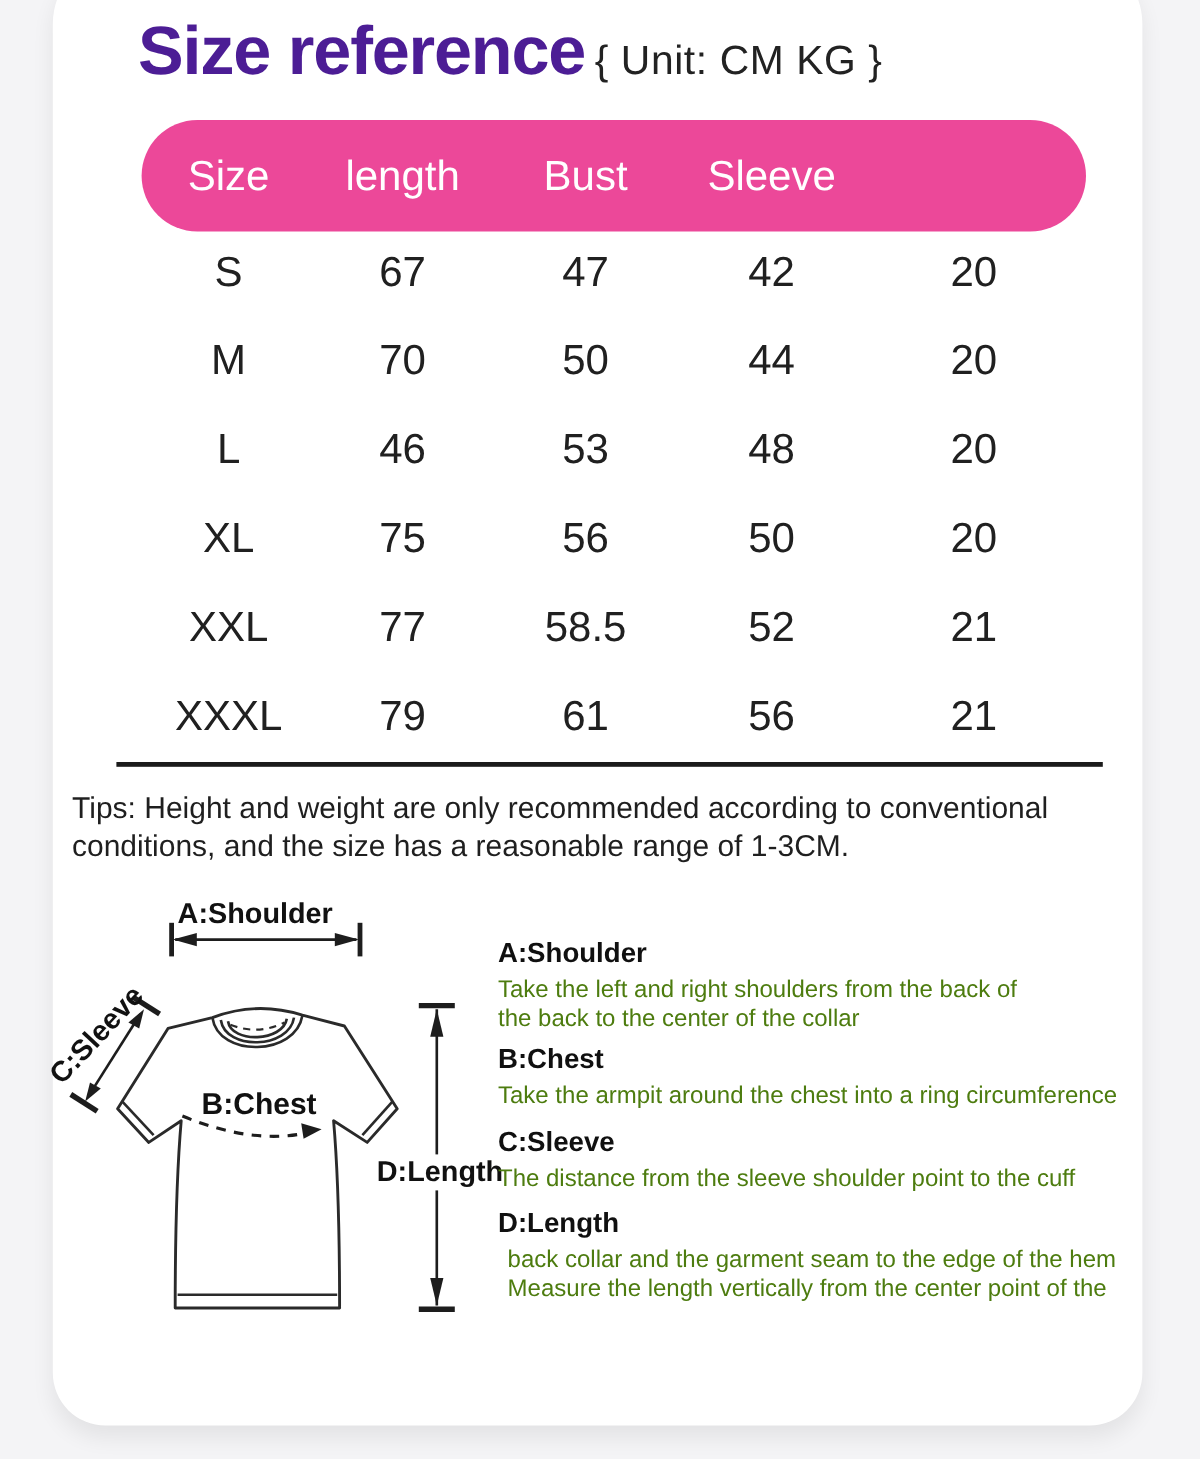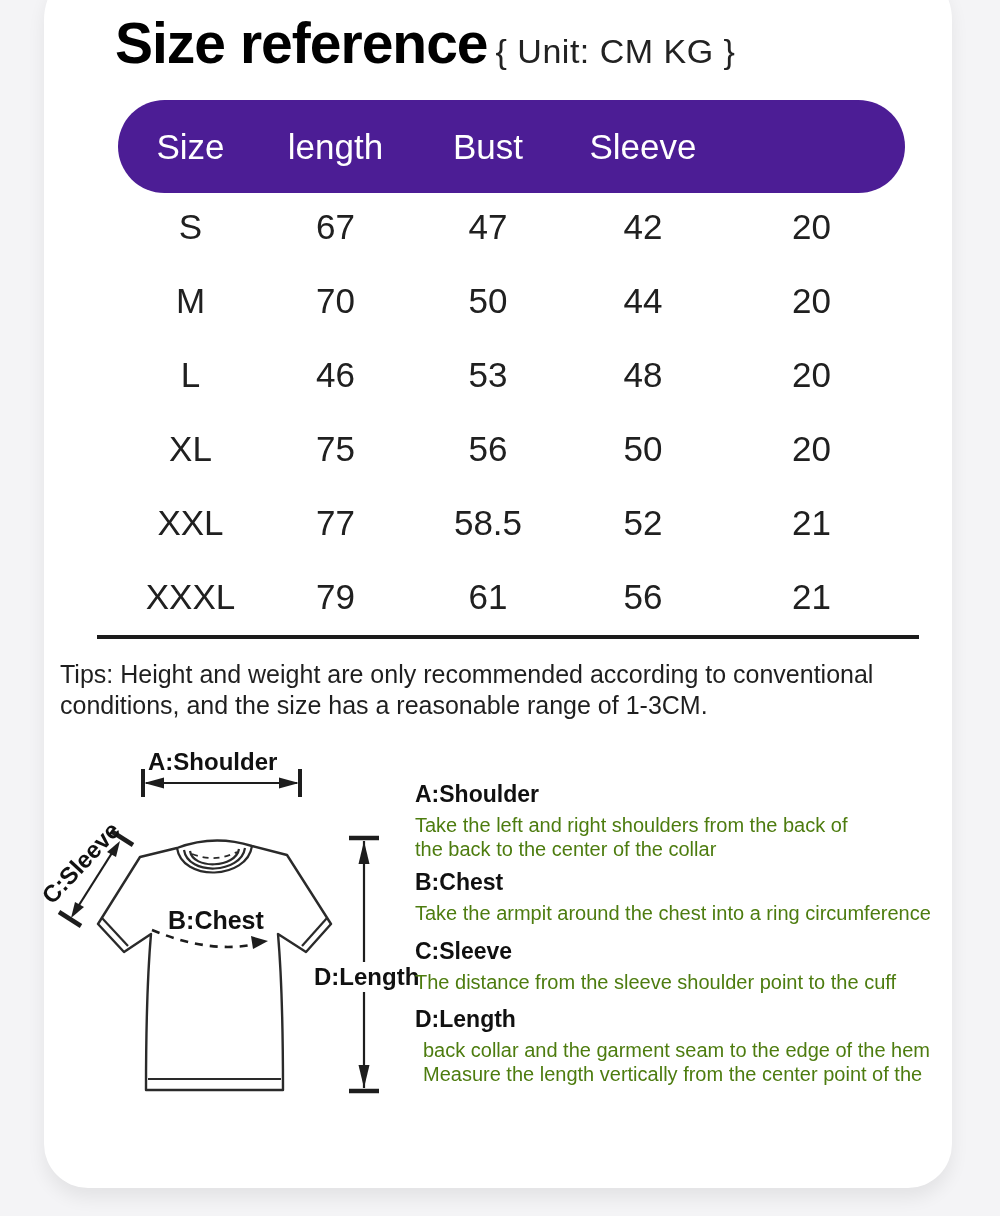--- a/index.html
+++ b/index.html
@@ -10,28 +10,28 @@
     color:#1c1c1c;
   }
   .card{
     position:absolute;left:44px;top:-40px;width:908px;height:1228px;
     background:#ffffff;border-radius:60px 60px 44px 44px;
     box-shadow:0 10px 18px rgba(0,0,0,0.07);
   }
   .title-row{
     position:absolute;left:115px;top:10px;display:flex;align-items:baseline;white-space:nowrap;
   }
-  .title{font-size:57px;font-weight:bold;letter-spacing:-1px;color:#000000;}
+  .title{font-size:57px;font-weight:bold;letter-spacing:-1px;color:#4c1d95;}
   .unit{font-size:34px;font-weight:400;color:#222;margin-left:8px;letter-spacing:0.5px;}
   .grid5{
     display:grid;grid-template-columns:145px 145px 160px 150px 187px;align-items:center;
   }
   .thead{
     position:absolute;left:118px;top:100px;width:787px;height:93px;
-    background:#4c1d95;border-radius:47px;color:#ffffff;
+    background:#ec4899;border-radius:47px;color:#ffffff;
   }
   .thead .hcell{text-align:center;font-size:35px;font-weight:500;}
   .tbody{position:absolute;left:118px;top:190px;width:787px;}
   .trow{height:74px;}
   .tcell{text-align:center;font-size:35px;color:#202020;}
   .divider{position:absolute;left:97px;top:635px;width:822px;height:4px;background:#1b1b1b;}
   .tips{position:absolute;left:60px;top:659px;width:880px;
         font-size:25px;line-height:31px;color:#1f1f1f;}
   .diagram-svg{position:absolute;left:40px;top:740px;width:370px;height:370px;}
   .dlabel{position:absolute;font-weight:bold;color:#111;white-space:nowrap;}

